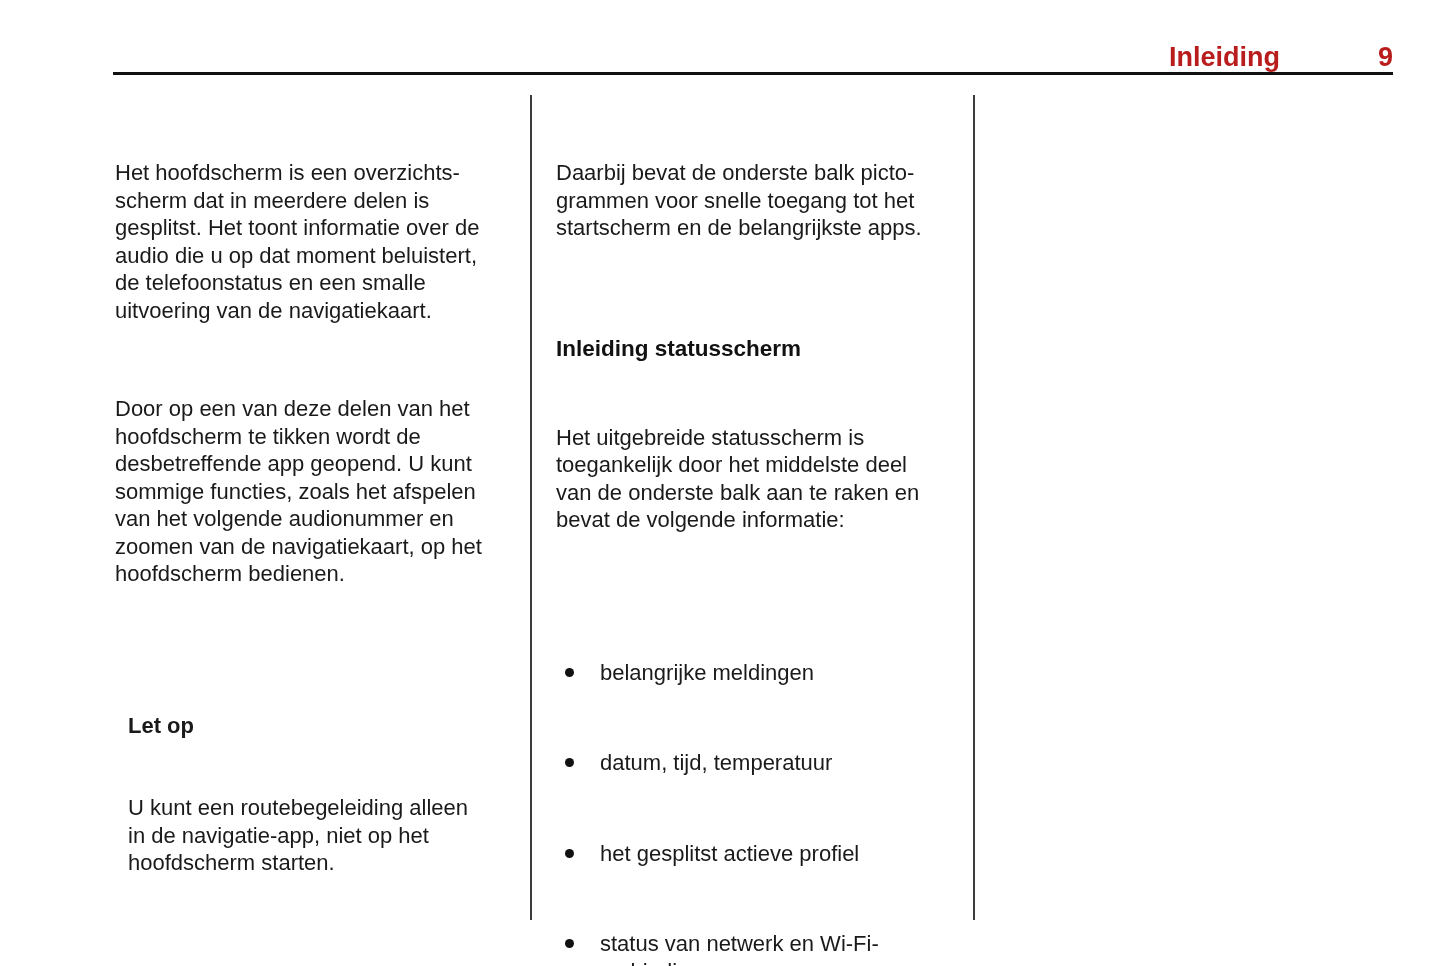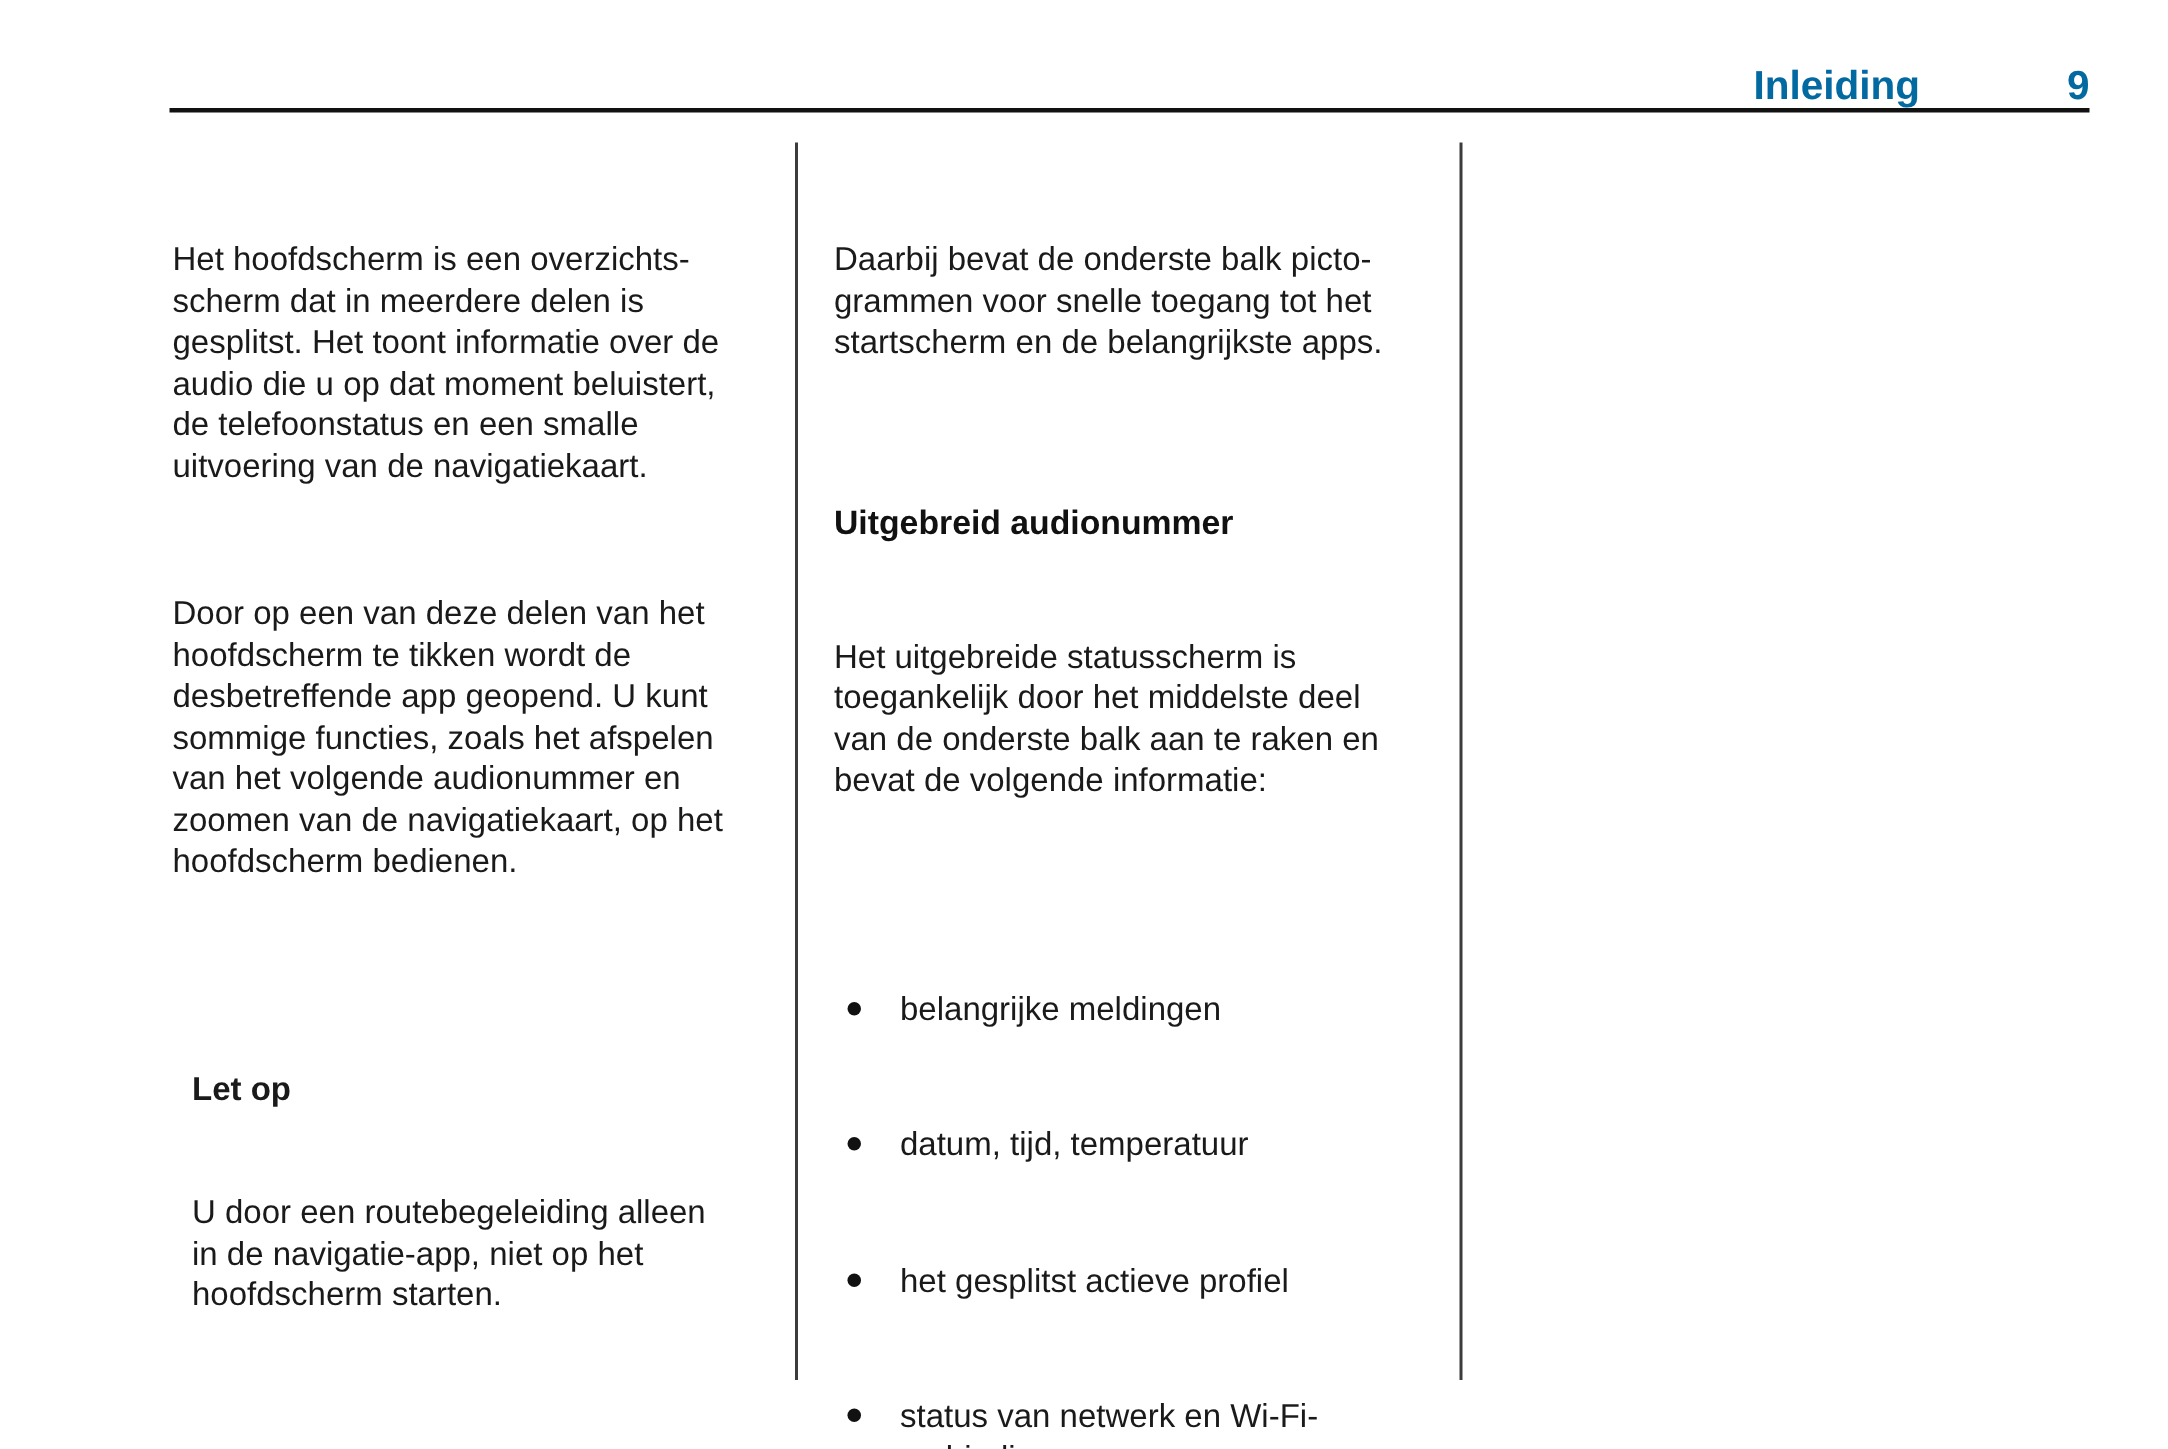--- a/index.html
+++ b/index.html
@@ -23,21 +23,21 @@
     left: 113px;
     top: 42px;
     width: 1280px;
     display: flex;
     justify-content: flex-end;
     align-items: baseline;
     gap: 98px;
     font-weight: bold;
     font-size: 27px;
     line-height: 30px;
-    color: #0369a1;
+    color: #b91c1c;
   }
   .header-rule {
     position: absolute;
     left: 113px;
     top: 72px;
     width: 1280px;
     height: 2.5px;
     background: #111111;
   }
 
@@ -122,35 +122,35 @@
 uitvoering van de navigatiekaart.</p>
     <p class="para">Door op een van deze delen van het
 hoofdscherm te tikken wordt de
 desbetreffende app geopend. U kunt
 sommige functies, zoals het afspelen
 van het volgende audionummer en
 zoomen van de navigatiekaart, op het
 hoofdscherm bedienen.</p>
     <div class="note">
       <div class="note-label">Let op</div>
-      <div>U door een routebegeleiding alleen
+      <div>U kunt een routebegeleiding alleen
 in de navigatie-app, niet op het
 hoofdscherm starten.</div>
     </div>
     
     
     
     
   </div>
 
   <div class="column col-2">
     <p class="para">Daarbij bevat de onderste balk picto-
 grammen voor snelle toegang tot het
 startscherm en de belangrijkste apps.</p>
-    <h3 class="subheading">Uitgebreid audionummer</h3>
+    <h3 class="subheading">Inleiding statusscherm</h3>
     <p class="para">Het uitgebreide statusscherm is
 toegankelijk door het middelste deel
 van de onderste balk aan te raken en
 bevat de volgende informatie:</p>
     <ul class="bullet-list">
       <li><span class="bullet-dot"></span><span>belangrijke meldingen</span></li>
       <li><span class="bullet-dot"></span><span>datum, tijd, temperatuur</span></li>
       <li><span class="bullet-dot"></span><span>het gesplitst actieve profiel</span></li>
       <li><span class="bullet-dot"></span><span>status van netwerk en Wi-Fi-
 verbinding</span></li>

